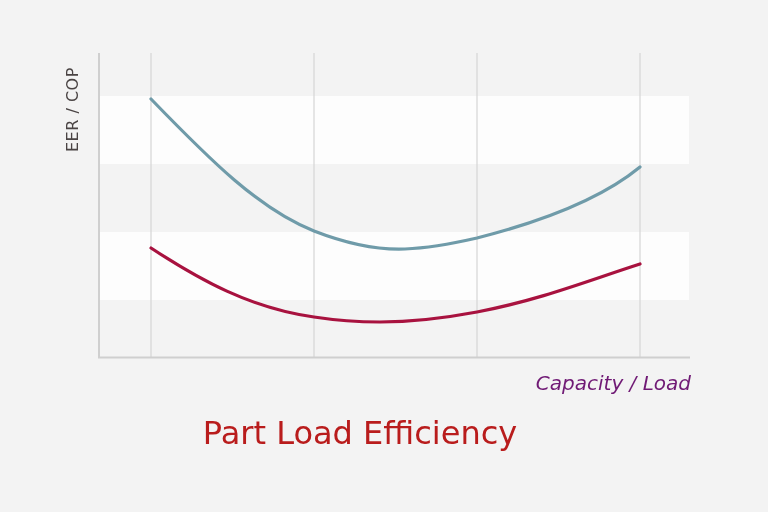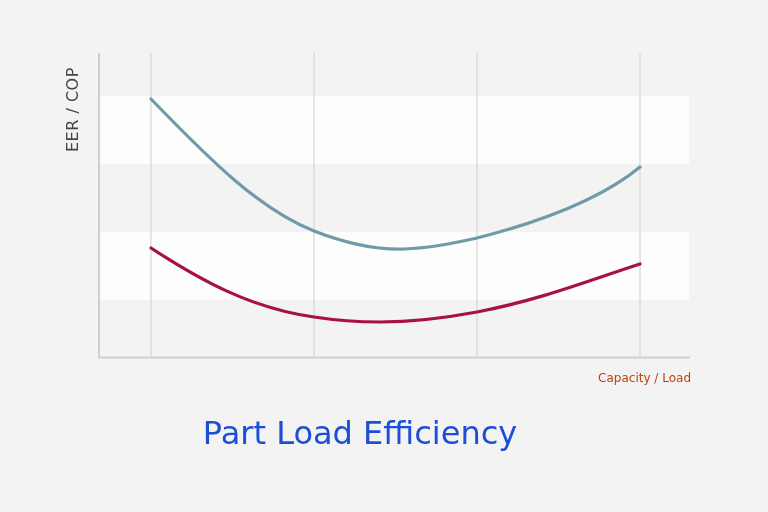--- a/index.html
+++ b/index.html
@@ -10,25 +10,25 @@
     position: relative;
   }
   #chart-svg { position: absolute; left: 0; top: 0; }
   .ylabel {
     position: absolute; left: 63px; top: 152px;
     transform-origin: 0 0; transform: rotate(-90deg);
     font-size: 16px; color: #4a4444; letter-spacing: 0.5px; white-space: nowrap;
   }
   .xlabel {
     position: absolute; right: 77px; top: 371px;
-    font-size: 12px; color: #c2410c; white-space: nowrap;
+    font-size: 20px; color: #701a75; white-space: nowrap; font-style: italic;
   }
   .title {
     position: absolute; left: 0; width: 720px; top: 414px; text-align: center;
-    font-size: 32px; color: #1d4ed8; white-space: nowrap;
+    font-size: 32px; color: #b91c1c; white-space: nowrap;
   }
 </style>
 </head>
 <body>
 
 <svg id="chart-svg" width="768" height="512">
   <rect x="100" y="96" width="589" height="68" fill="#fdfdfd"></rect>
   <rect x="100" y="232" width="589" height="68" fill="#fdfdfd"></rect>
 
   <line x1="151" y1="53" x2="151" y2="357" stroke="#d6d6d6" stroke-width="1.2"></line>

